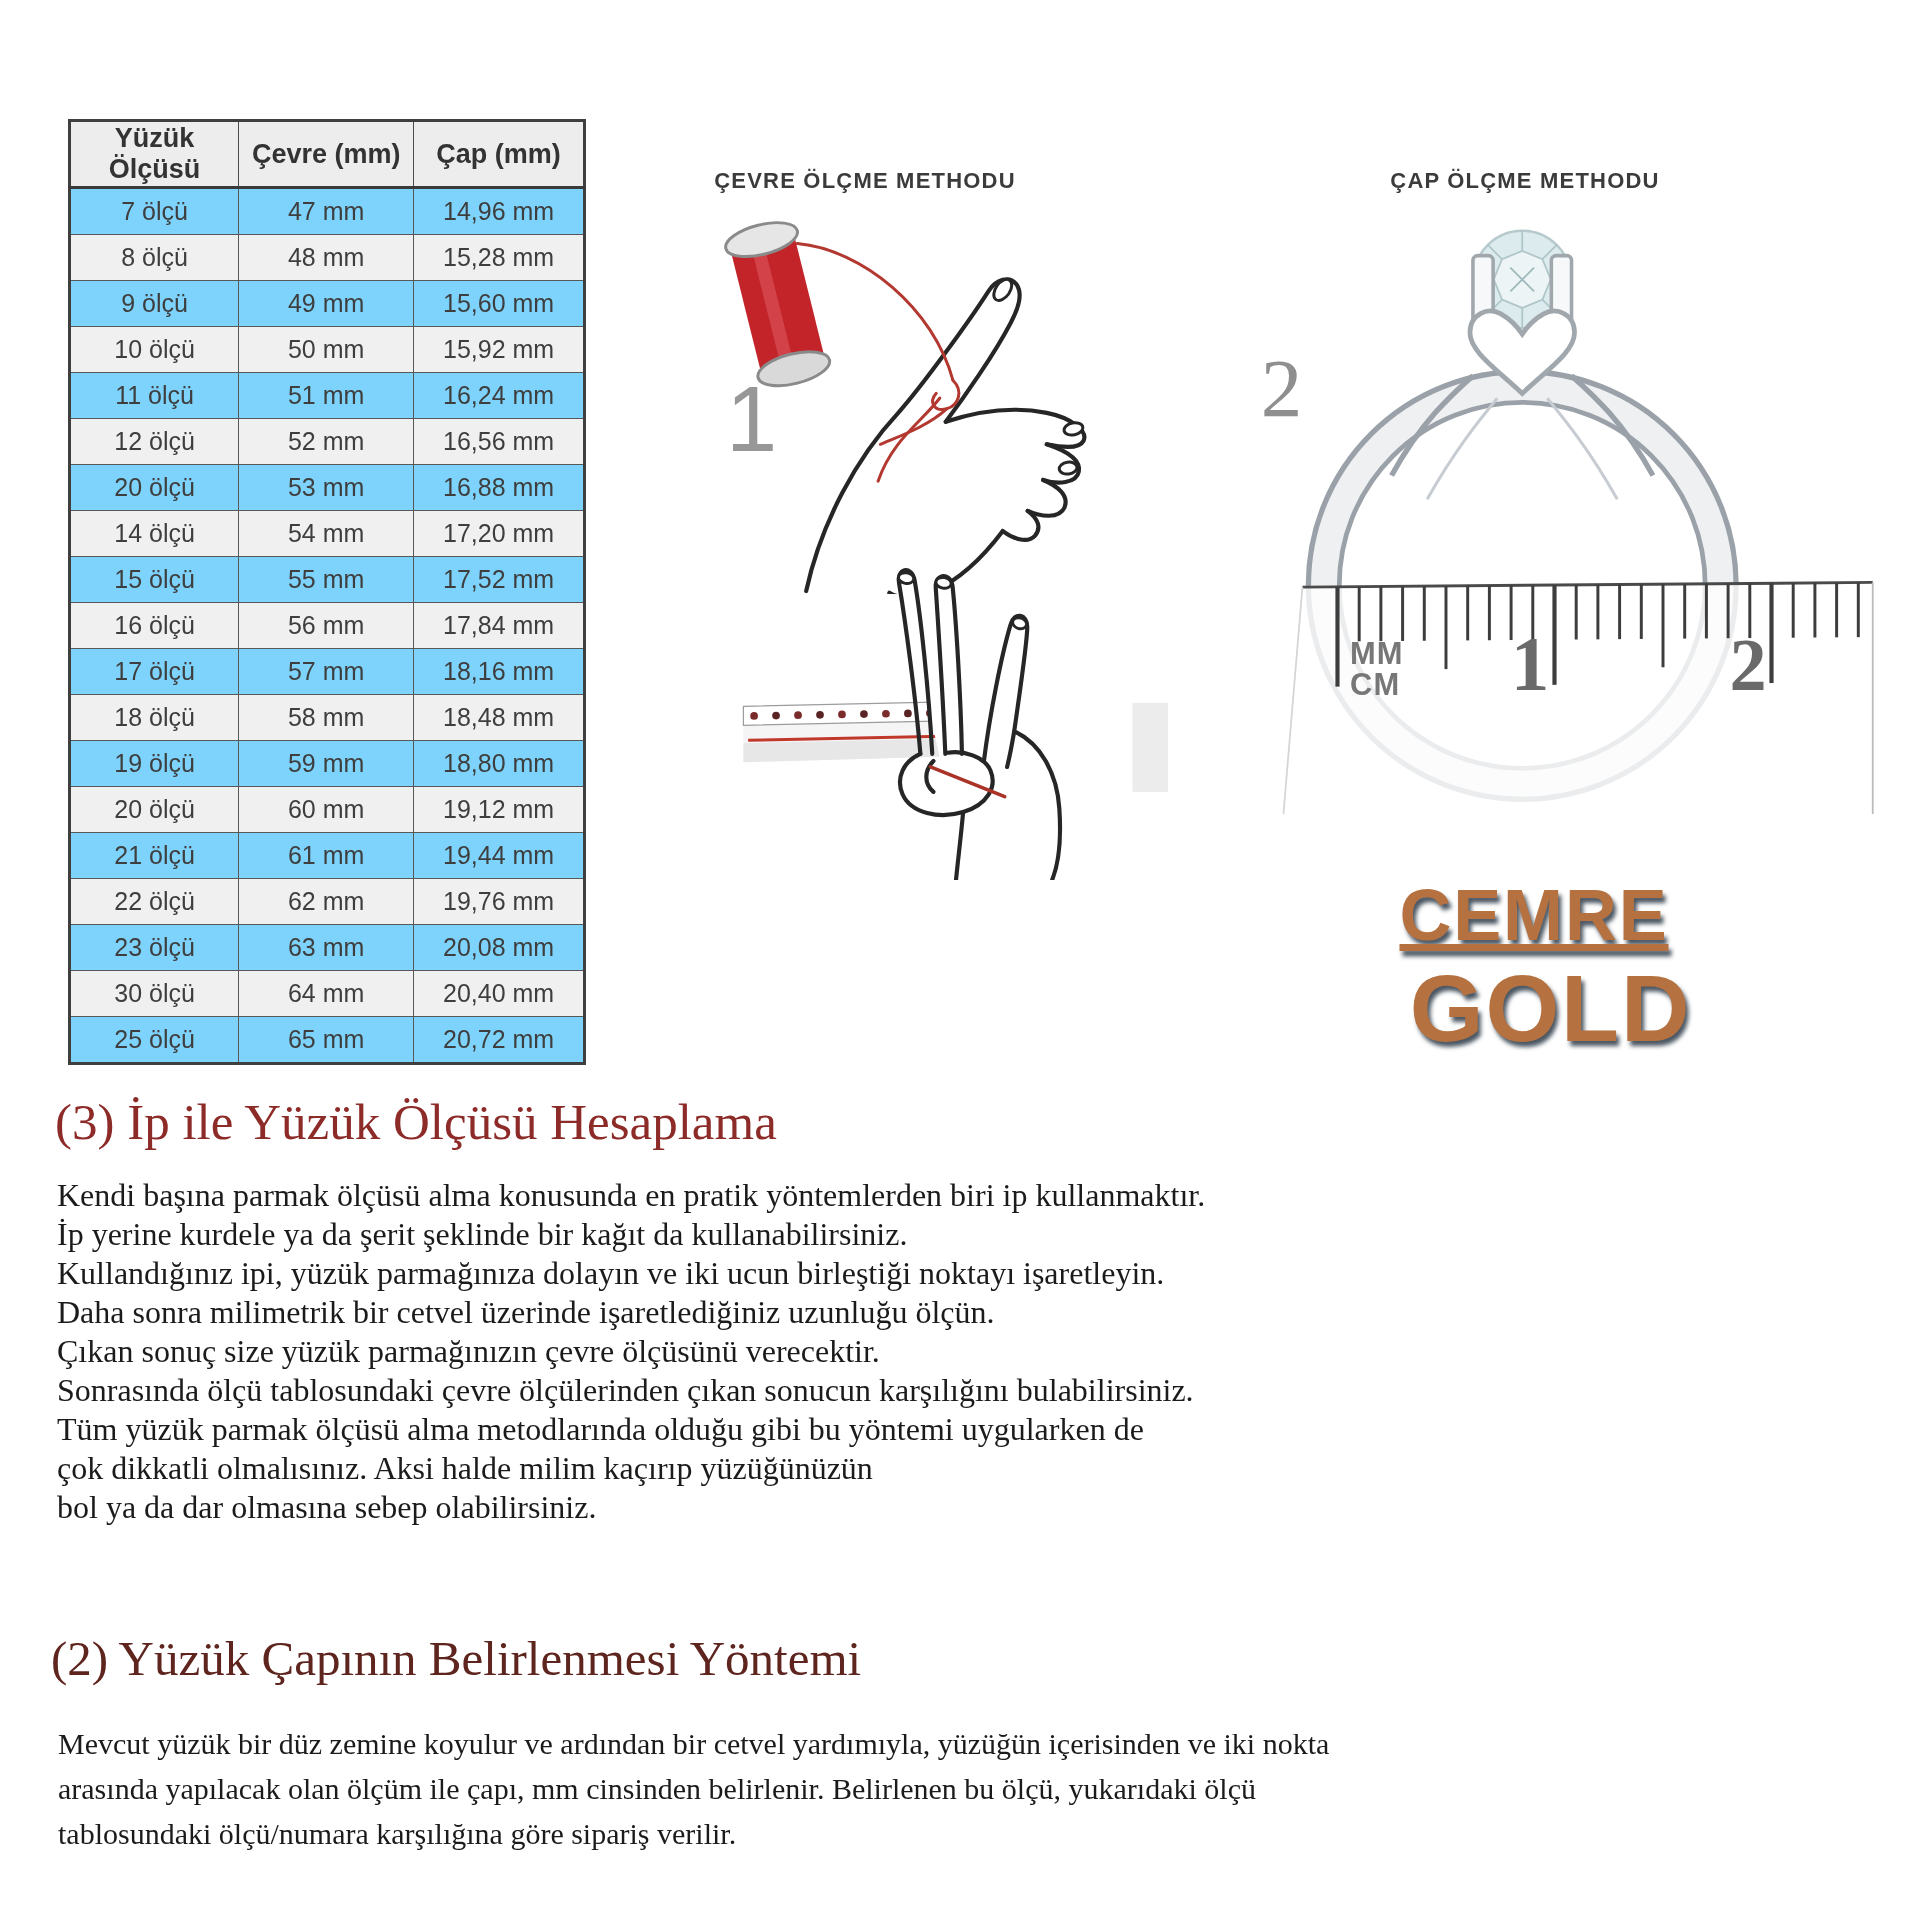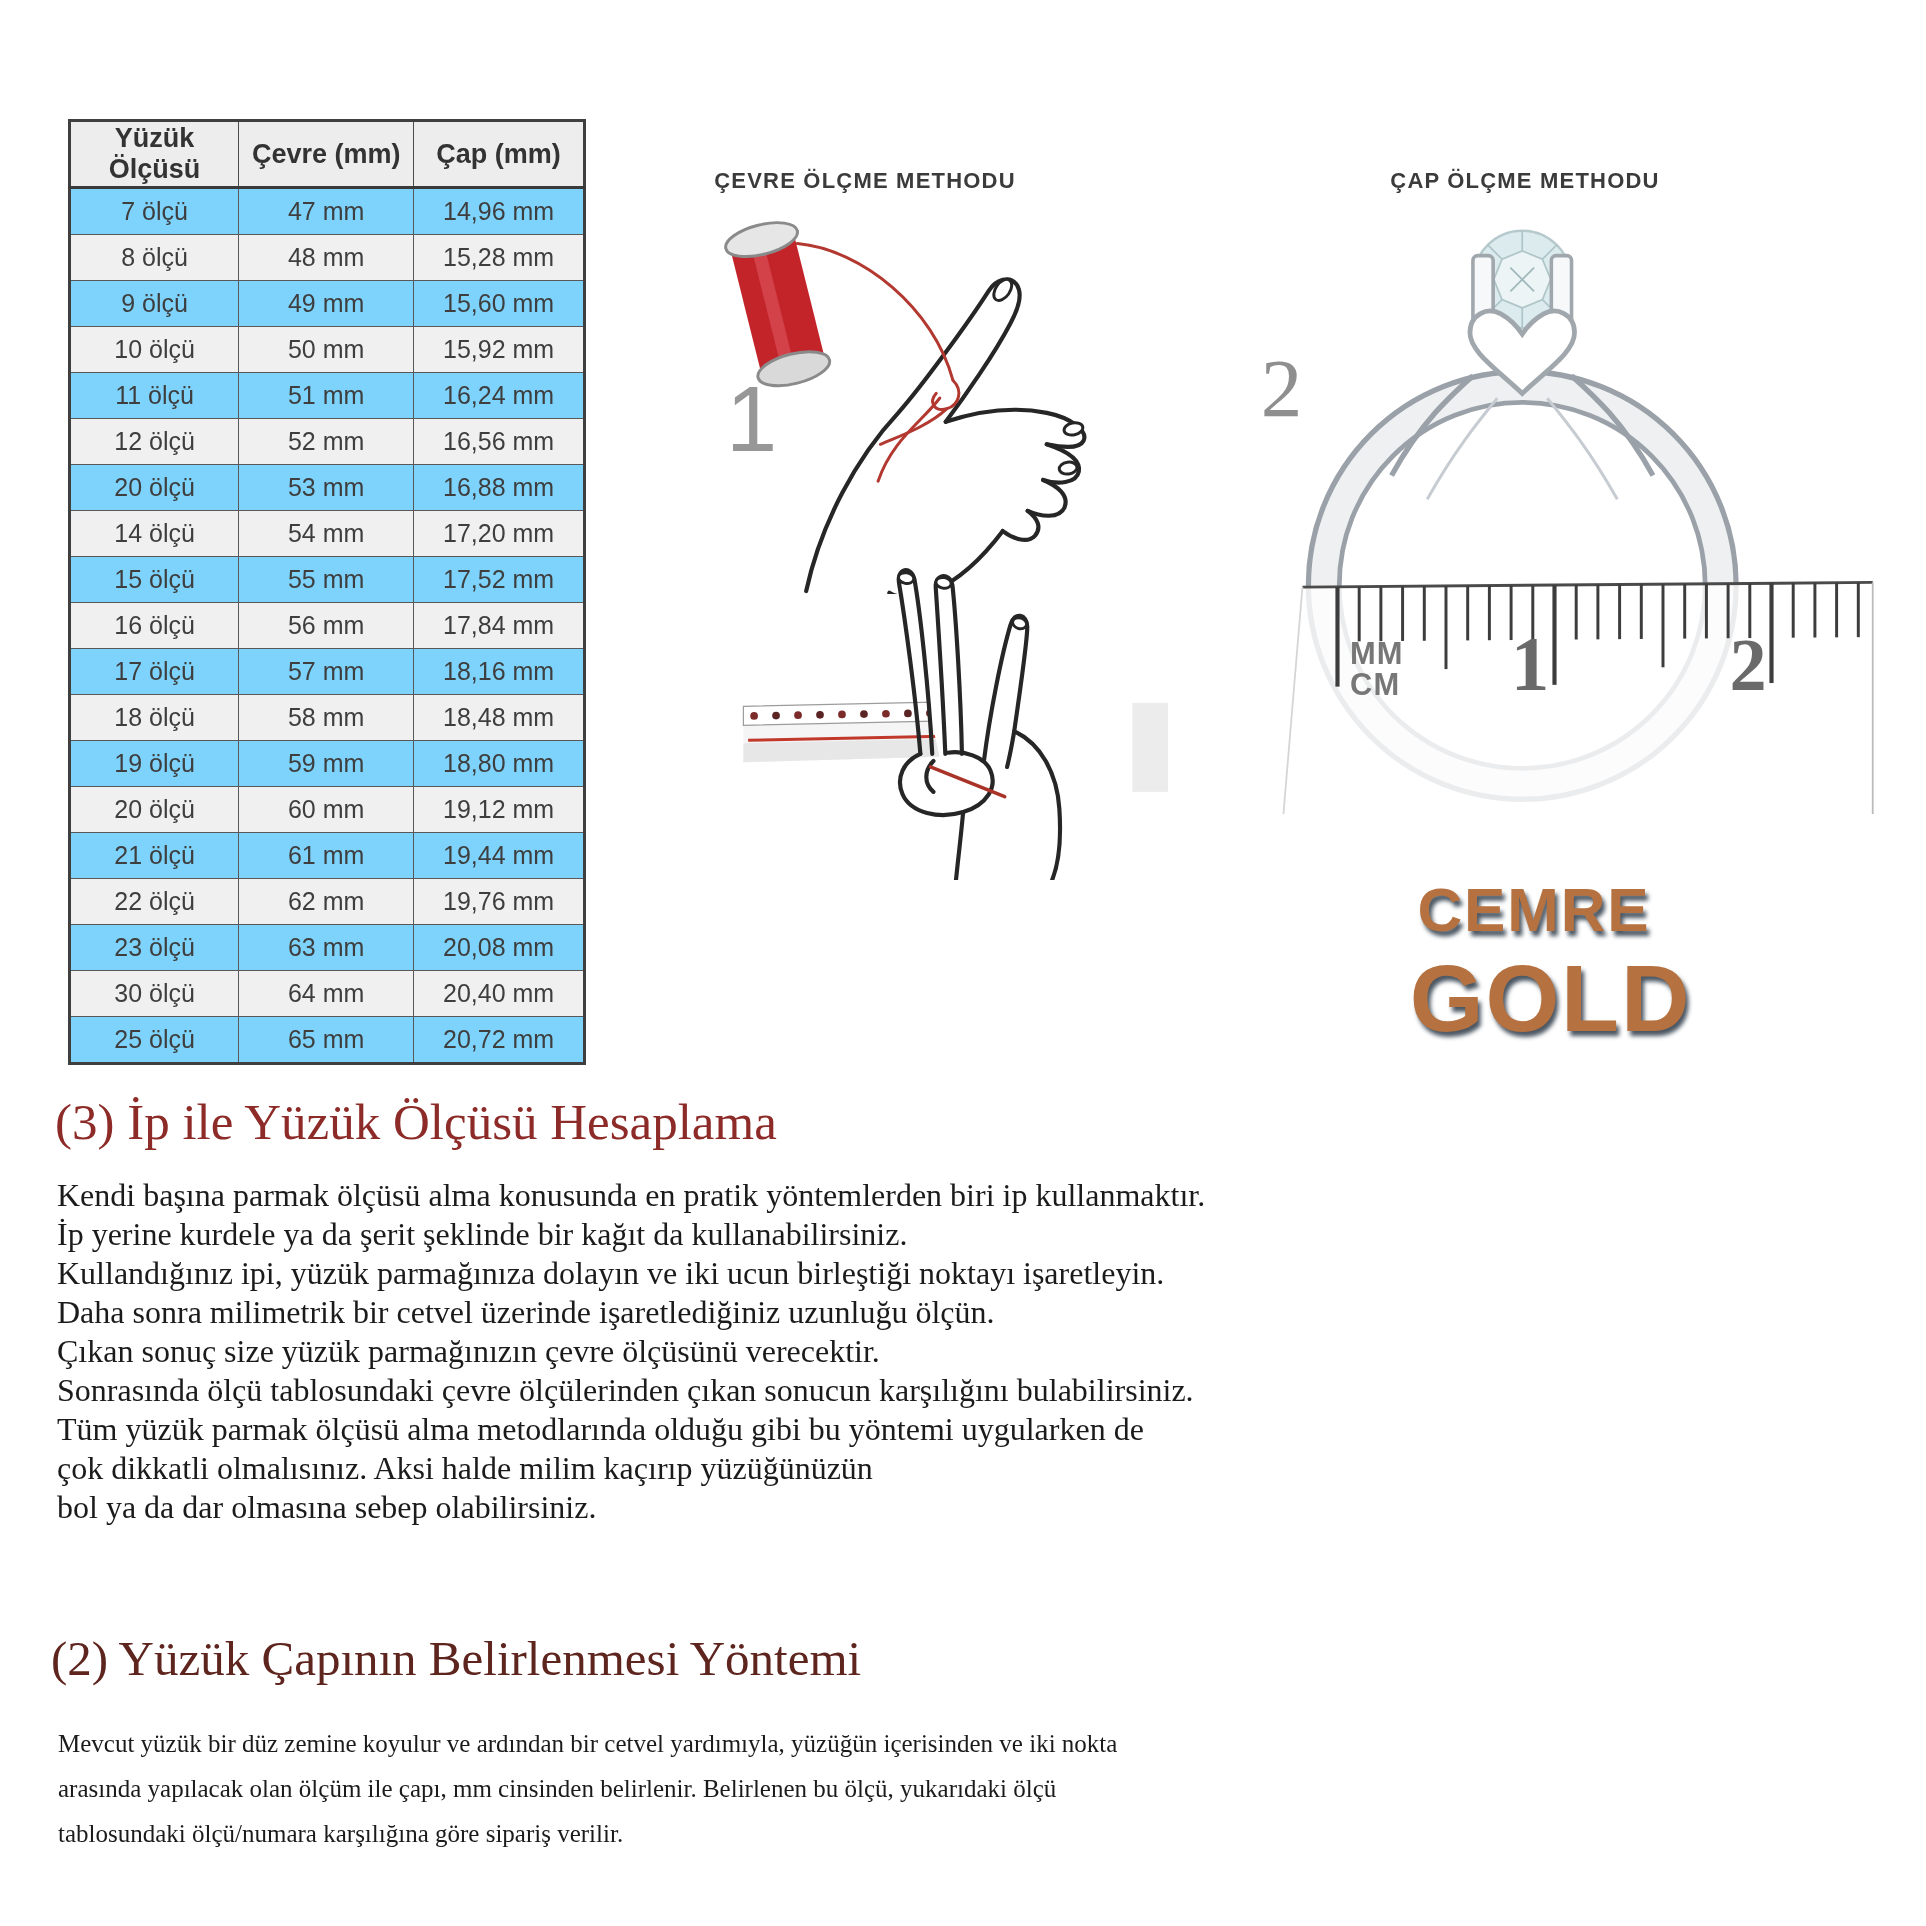--- a/index.html
+++ b/index.html
@@ -26,32 +26,32 @@
 
   
   .illo{position:absolute;}
   .illo-1{left:684px;top:202px;}
   .illo-2{left:684px;top:547px;}
   .illo-3{left:1213px;top:220px;}
 
   
   .brand{position:absolute;left:1338px;top:879px;width:392px;text-align:center;
          font-weight:bold;color:var(--brand,#b5713f);line-height:1;}
-  .brand .line1{font-size:62px;letter-spacing:1.8px;
-         text-shadow:3px 5.4px 4.2px rgba(44,58,72,0.85);}
+  .brand .line1{font-size:72px;letter-spacing:1.8px;
+         text-shadow:3px 5.4px 4.2px rgba(44,58,72,0.85);text-decoration:underline;}
   .brand .line2{font-size:95px;letter-spacing:1.8px;margin-top:9.5px;padding-left:33px;
          text-shadow:3px 5.4px 4.2px rgba(44,58,72,0.85);}
 
   
   .sec-heading{position:absolute;font-family:"Liberation Serif",serif;}
   .sec-heading.h1{left:55px;top:1093px;font-size:51px;color:var(--heading1,#8d2b28);}
   .sec-heading.h2{left:51px;top:1630px;font-size:49px;color:var(--heading2,#5e241e);}
   .paragraph{position:absolute;font-family:"Liberation Serif",serif;color:var(--body-text,#1b1b1b);}
   .paragraph.p1{left:57px;top:1176px;font-size:32px;line-height:39px;}
-  .paragraph.p2{left:58px;top:1721px;font-size:25px;line-height:45px;}
+  .paragraph.p2{left:58px;top:1721px;font-size:30px;line-height:45px;}
   .body-line{white-space:nowrap;}
 </style>
 </head>
 <body>
 
 <div class="page">
 
   <table class="size-table">
     <thead>
       <tr>

